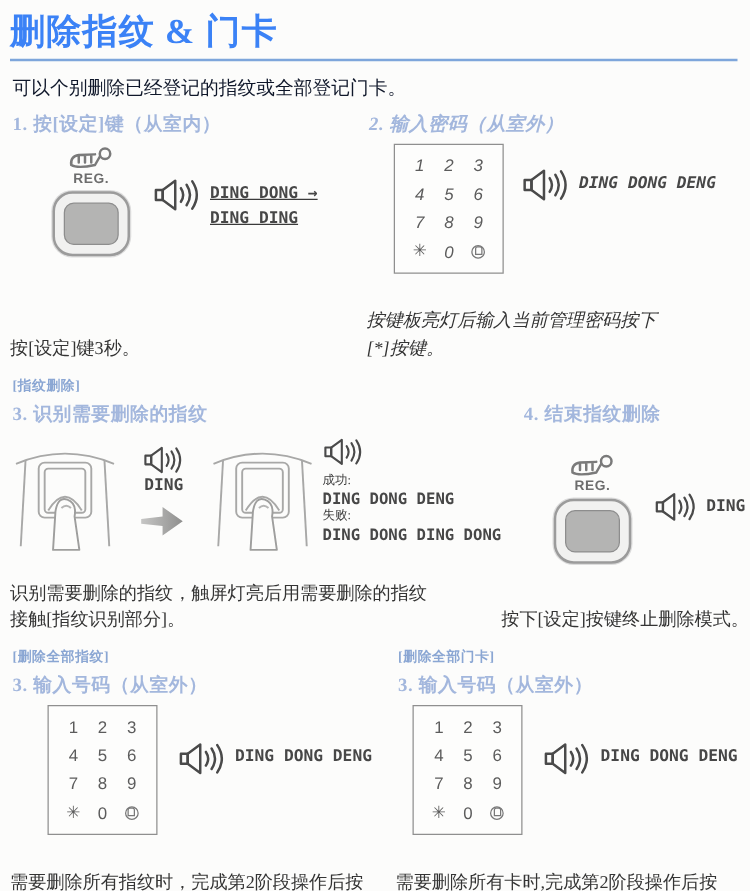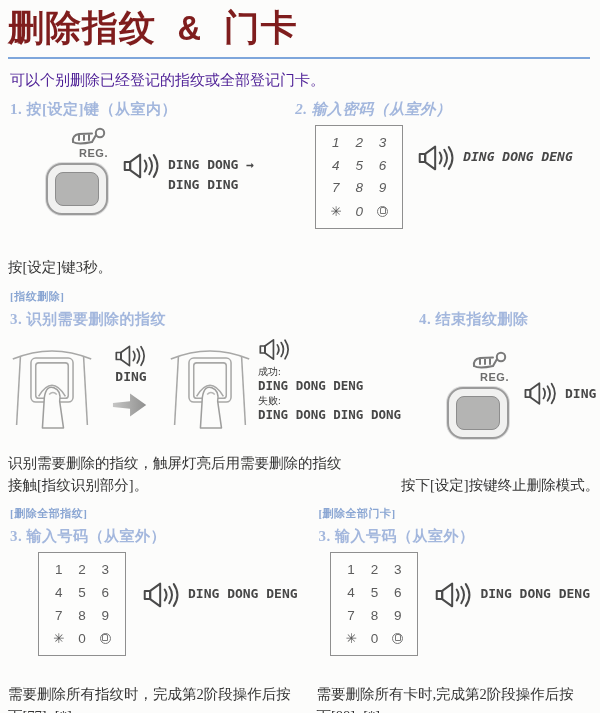--- a/index.html
+++ b/index.html
@@ -8,25 +8,25 @@
     width:600px; height:713px;
     background:#fcfcfb;
     font-family:"Liberation Serif","DejaVu Serif",serif;
     color:#3a3a3a;
     overflow:hidden;
   }
   .page { padding:8px 10px 6px 8px; }
 
   
   .title {
-    font-size:36px; font-weight:bold; color:#7f1d1d;
-    letter-spacing:1px; line-height:1.25;font-family:Liberation Mono, monospace;
+    font-size:28px; font-weight:bold; color:#3b82f6;
+    letter-spacing:1px; line-height:1.25;
   }
   .title-rule { border:none; border-top:2px solid #7ea6db; margin:4px 0 12px 0; }
-  .intro { font-size:15px; color:#4c1d95; margin:0 0 8px 2px; }
+  .intro { font-size:15px; color:#0f172a; margin:0 0 8px 2px; }
 
   
   .row { display:flex; align-items:stretch; }
   .row1 .col-l { flex:0 0 49%; }
   .row1 .col-r { flex:0 0 51%;font-style:italic; }
   .row2 .col-l { flex:0 0 58%; }
   .row2 .col-r { flex:0 0 42%; }
   .row3 .col-l { flex:0 0 53%; }
   .row3 .col-r { flex:0 0 47%; }
   .col { display:flex; flex-direction:column; }
@@ -49,21 +49,21 @@
 
   .sound { display:flex; align-items:flex-start; gap:6px; }
   .sound-text {
     font-family:"DejaVu Sans Mono","Liberation Mono",monospace;
     font-size:13px; font-weight:bold; color:#474747;
     line-height:1.55; white-space:nowrap; padding-top:4px;
   }
   .speaker { flex:0 0 auto; }
 
   
-  .reg-unit { display:flex; flex-direction:column; align-items:flex-end; width:70px; }
+  .reg-unit { display:flex; flex-direction:column; align-items:center; width:70px; }
   .reg-label {
     font-family:"Liberation Sans","DejaVu Sans",sans-serif;
     font-size:11px; font-weight:bold; color:#6d6d6d; letter-spacing:.5px;
     margin:-2px 0 4px 0;
   }
   .reg-btn {
     width:62px; height:52px;
     border:2px solid #9b9b9b; border-radius:16px;
     background:#f1f1f0;
     box-shadow:0 0 0 1px #dcdcdc;
@@ -153,21 +153,21 @@
       <div class="media" style="padding-left:30px; gap:14px;">
         <div class="reg-unit">
           <svg width="38" height="24" viewBox="0 0 38 22">
               <use href="#handkey"></use>
             </svg>
           <span class="reg-label">REG.</span>
           <div class="reg-btn">
               <div class="reg-btn-pad"></div>
             </div>
         </div>
-        <div class="sound" style="margin-top:26px;">
+        <div class="sound" style="margin-top:26px;text-decoration:underline;">
           <svg class="speaker" width="40" height="30" viewBox="0 0 44 32">
               <use href="#spk"></use>
             </svg>
           <div class="sound-text">
             <span>DING DONG →</span><br>
             <span>DING DING</span>
           </div>
         </div>
       </div>
       <p class="caption">按[设定]键3秒。</p>
@@ -190,20 +190,24 @@
           <span>0</span>
           <span class="bell-key"></span>
         </div>
         <div class="sound" style="margin-top:18px;">
           <svg class="speaker" width="40" height="30" viewBox="0 0 44 32">
               <use href="#spk"></use>
             </svg>
           <span class="sound-text">DING DONG DENG</span>
         </div>
       </div>
+      <p class="caption">
+        <span>按键板亮灯后输入当前管理密码按下</span><br>
+        <span>[*]按键。</span>
+      </p>
     </section>
   </div>
 
   <h3 class="section-label">[指纹删除]</h3>
 
   <div class="row row2">
 
     <section class="col col-l">
       <h2 class="step-head">3.  识别需要删除的指纹</h2>
       <div class="media" style="gap:4px;">

